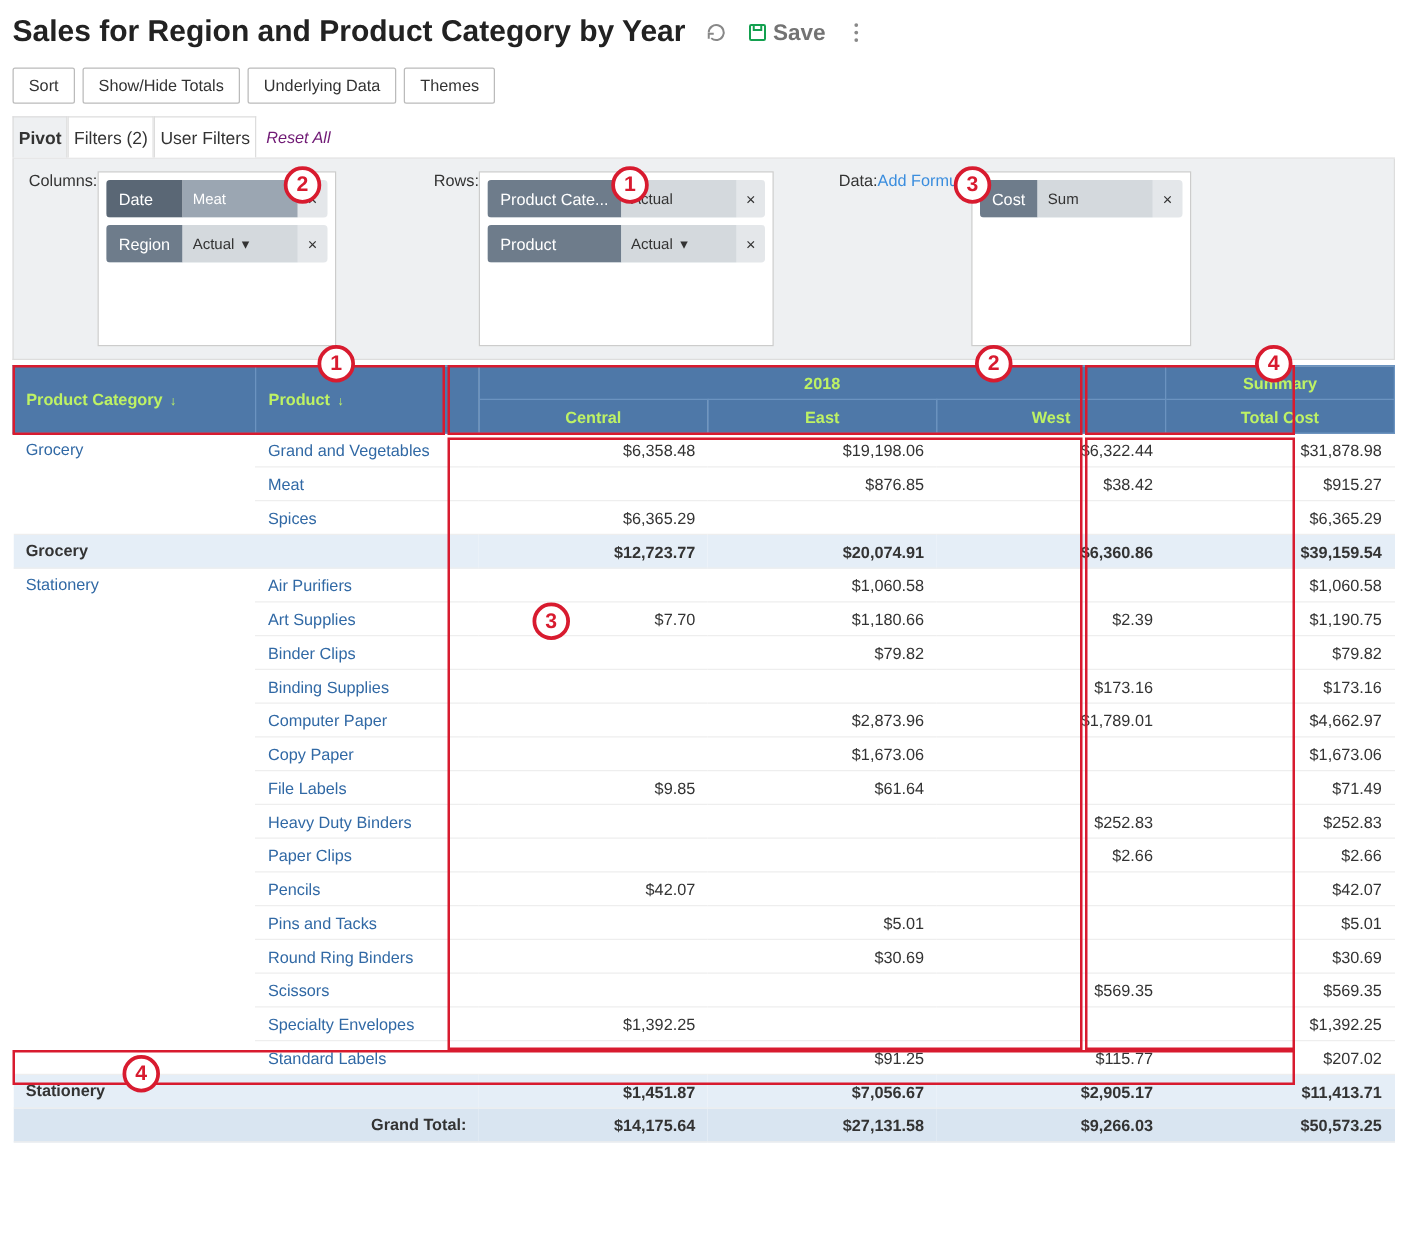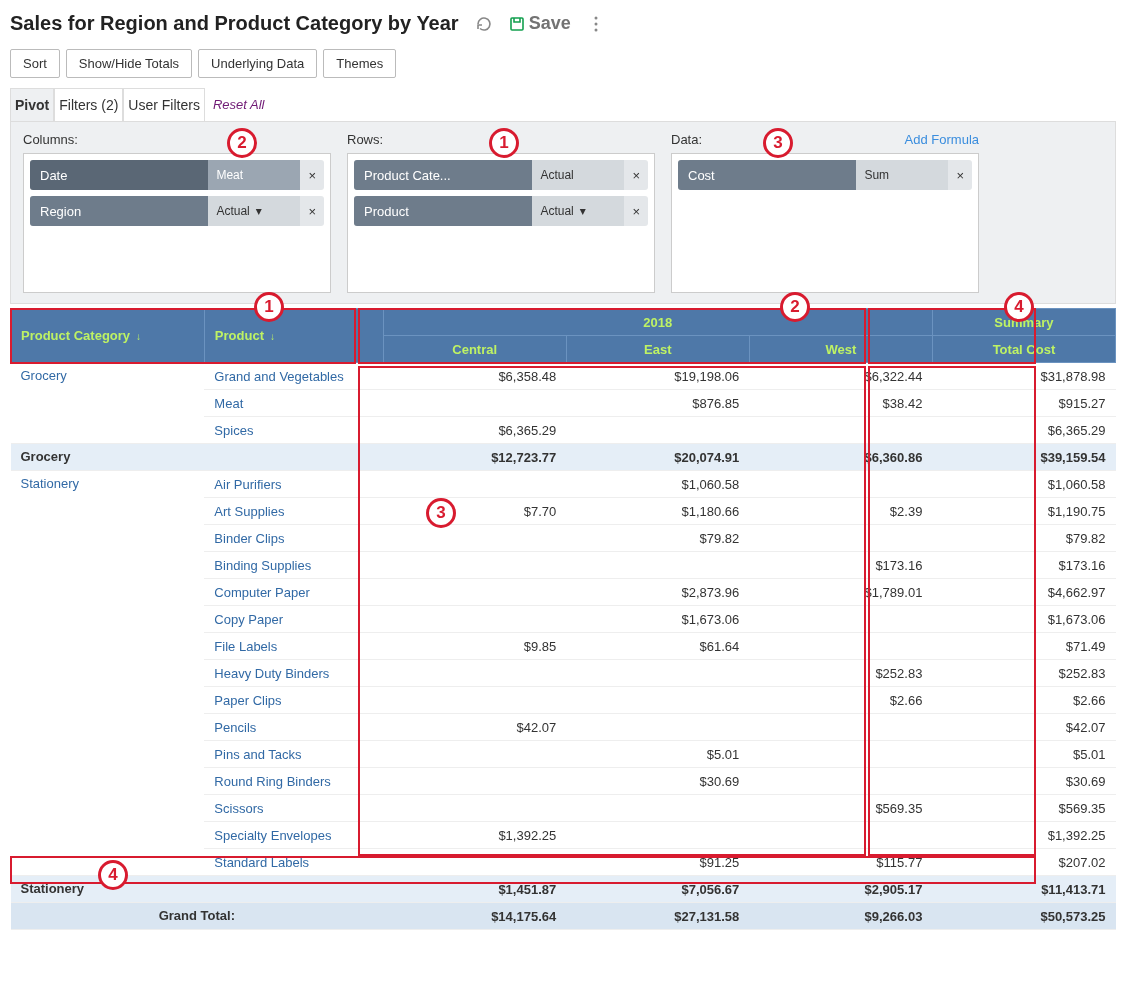--- a/index.html
+++ b/index.html
@@ -1,29 +1,29 @@
 <!DOCTYPE html>
 <html><head>
 <meta charset="utf-8">
 <style>
 *{box-sizing:border-box;margin:0;padding:0;}
 body{font-family:-apple-system,BlinkMacSystemFont,"Segoe UI",Arial,sans-serif;font-size:13px;color:#333;background:#fff;padding:12px 10px;width:1126px;}
 .hdr{display:flex;align-items:center;gap:14px;}
-.title{font-size:20px;font-weight:700;color:#222;}
+.title{font-size:24px;font-weight:700;color:#222;}
 .subtitle{font-size:13px;color:#666;margin-top:4px;}
 .icon-btn{display:inline-flex;align-items:center;justify-content:center;width:22px;height:22px;color:#888;cursor:pointer;}
 .save-btn{display:inline-flex;align-items:center;gap:4px;color:#737373;font-weight:700;cursor:pointer;font-size:18px;}
 .tool-row{display:flex;gap:6px;margin:14px 0 10px 0;}
 .tool-btn{border:1px solid #bbb;background:#fff;padding:6px 12px;font-size:13px;color:#333;cursor:pointer;border-radius:2px;}
 .cfg-tabs{display:flex;align-items:center;border-bottom:1px solid #ddd;}
 .pane{background:#eef0f2;border:1px solid #ddd;border-top:none;padding:10px 12px;display:flex;gap:16px;position:relative;}
 .tab{padding:8px 4px;font-size:14px;color:#333;cursor:pointer;background:#fff;border:1px solid #ddd;border-bottom:none;}
 .tab.active{font-weight:700;background:#eef0f2;}
 .reset{color:#701a75;font-size:13px;margin-left:8px;cursor:pointer;font-style:italic;}
-.bucket{display:flex;flex-direction:column;width:308px;}
+.bucket{display:flex;flex-direction:row;width:308px;}
 .bucket .lbl{font-size:13px;color:#333;margin-bottom:6px;display:flex;justify-content:space-between;}
 .well{background:#fff;border:1px solid #ccc;min-height:140px;padding:6px;}
 .pill{display:flex;align-items:center;background:#e4e7ea;border-radius:3px;margin-bottom:6px;height:30px;overflow:hidden;}
 .pill .nm{flex:1;padding:0 10px;font-size:13px;color:#fff;background:#6e7c8b;height:100%;display:flex;align-items:center;}
 .pill .nm.dark{background:#5a6775;}
 .pill .sel{background:#d4d9dd;height:100%;display:flex;align-items:center;padding:0 8px;font-size:12px;gap:6px;min-width:92px;}
 .pill .sel.hi{background:#9ba6b2;color:#fff;}
 .pill .x{padding:0 8px;color:#333;cursor:pointer;}
 .addf{color:#3a8dde;font-size:13px;cursor:pointer;}
 .marker{position:absolute;width:30px;height:30px;border:3px solid #d81b2f;border-radius:50%;background:#fff;color:#d81b2f;font-weight:700;font-size:17px;display:flex;align-items:center;justify-content:center;z-index:20;}
@@ -32,21 +32,21 @@
 th,td{font-size:13px;padding:5px 10px;height:27px;}
 th{background:#4e78a8;color:#bef264;font-weight:700;border:1px solid #6b93c0;text-align:center;}
 th.l{text-align:left;}
 th .ar{font-size:10px;margin-left:6px;}
 td{border-bottom:1px solid #eee;text-align:right;}
 td.cat{text-align:left;color:#3169a5;vertical-align:top;}
 td.prod{text-align:left;color:#3169a5;}
 tr.sub td{background:#e5eef7;font-weight:700;color:#333;}
 tr.sub td.cat{color:#333;}
 tr.gt td{background:#d9e5f1;font-weight:700;color:#333;border-top:1px solid #c5d3e3;}
-tr.gt td.cat{text-align:center;}
+tr.gt td.cat{text-align:right;}
 .redbox{position:absolute;border:2px solid #d81b2f;pointer-events:none;z-index:10;}
 col.c1{width:180px;} col.c2{width:166px;} col.c3{width:170px;} col.c4{width:170px;} col.c5{width:170px;} col.c6{width:170px;}
 </style>
 </head>
 <body>
 
 <div class="hdr">
   <div>
     <div class="title">Sales for Region and Product Category by Year</div>
   </div>

